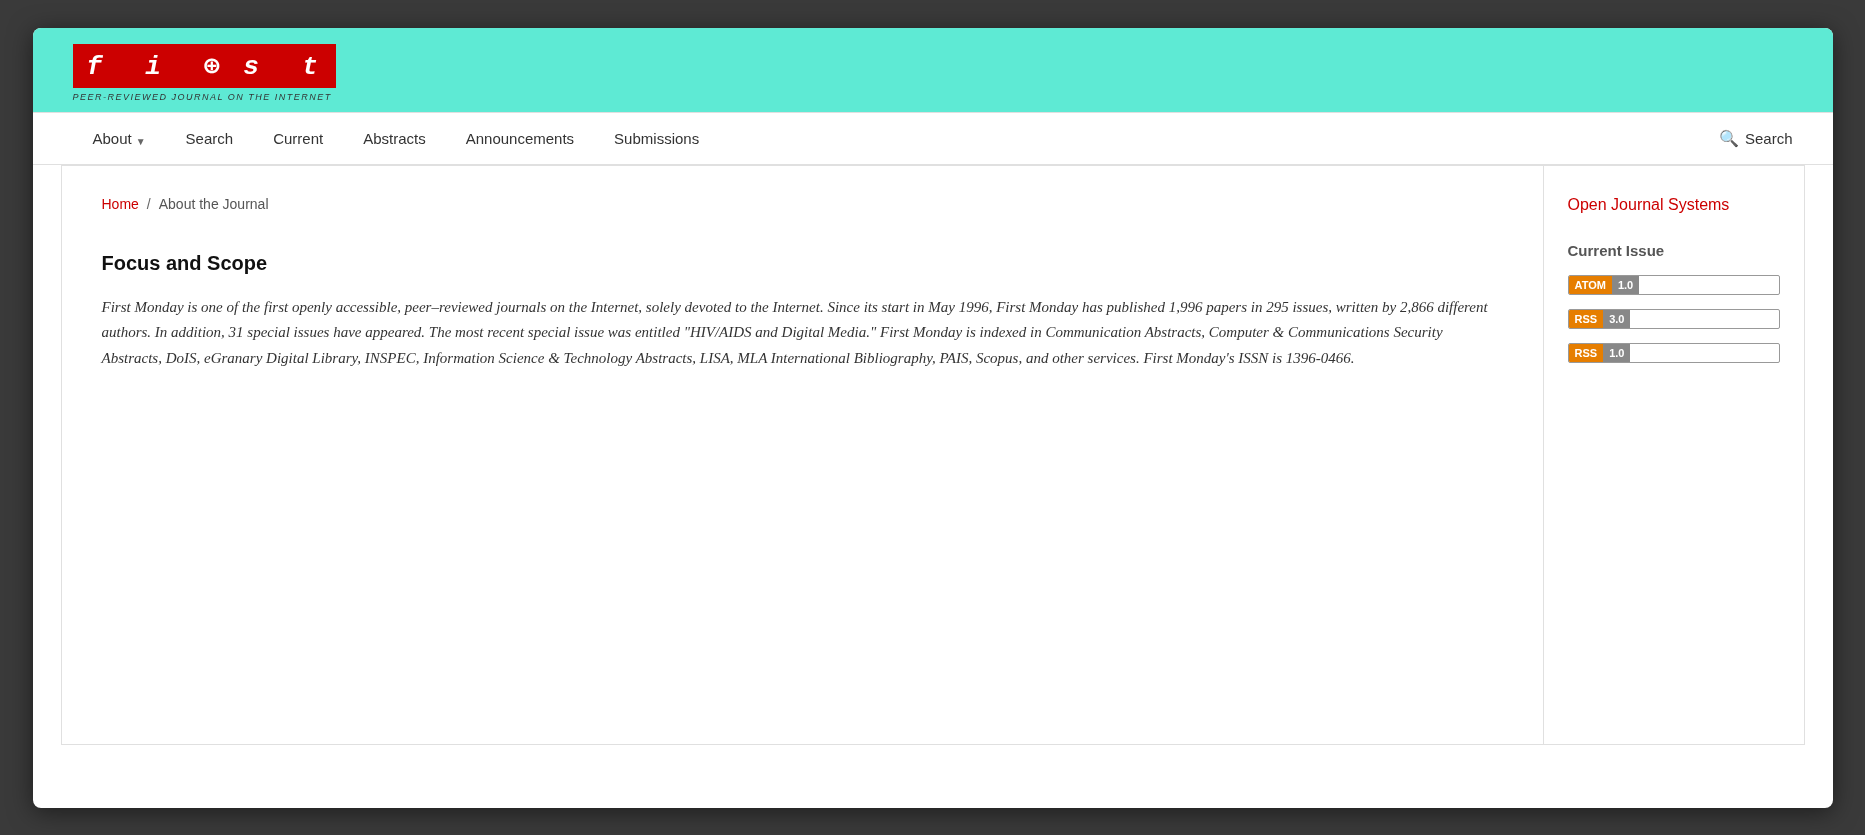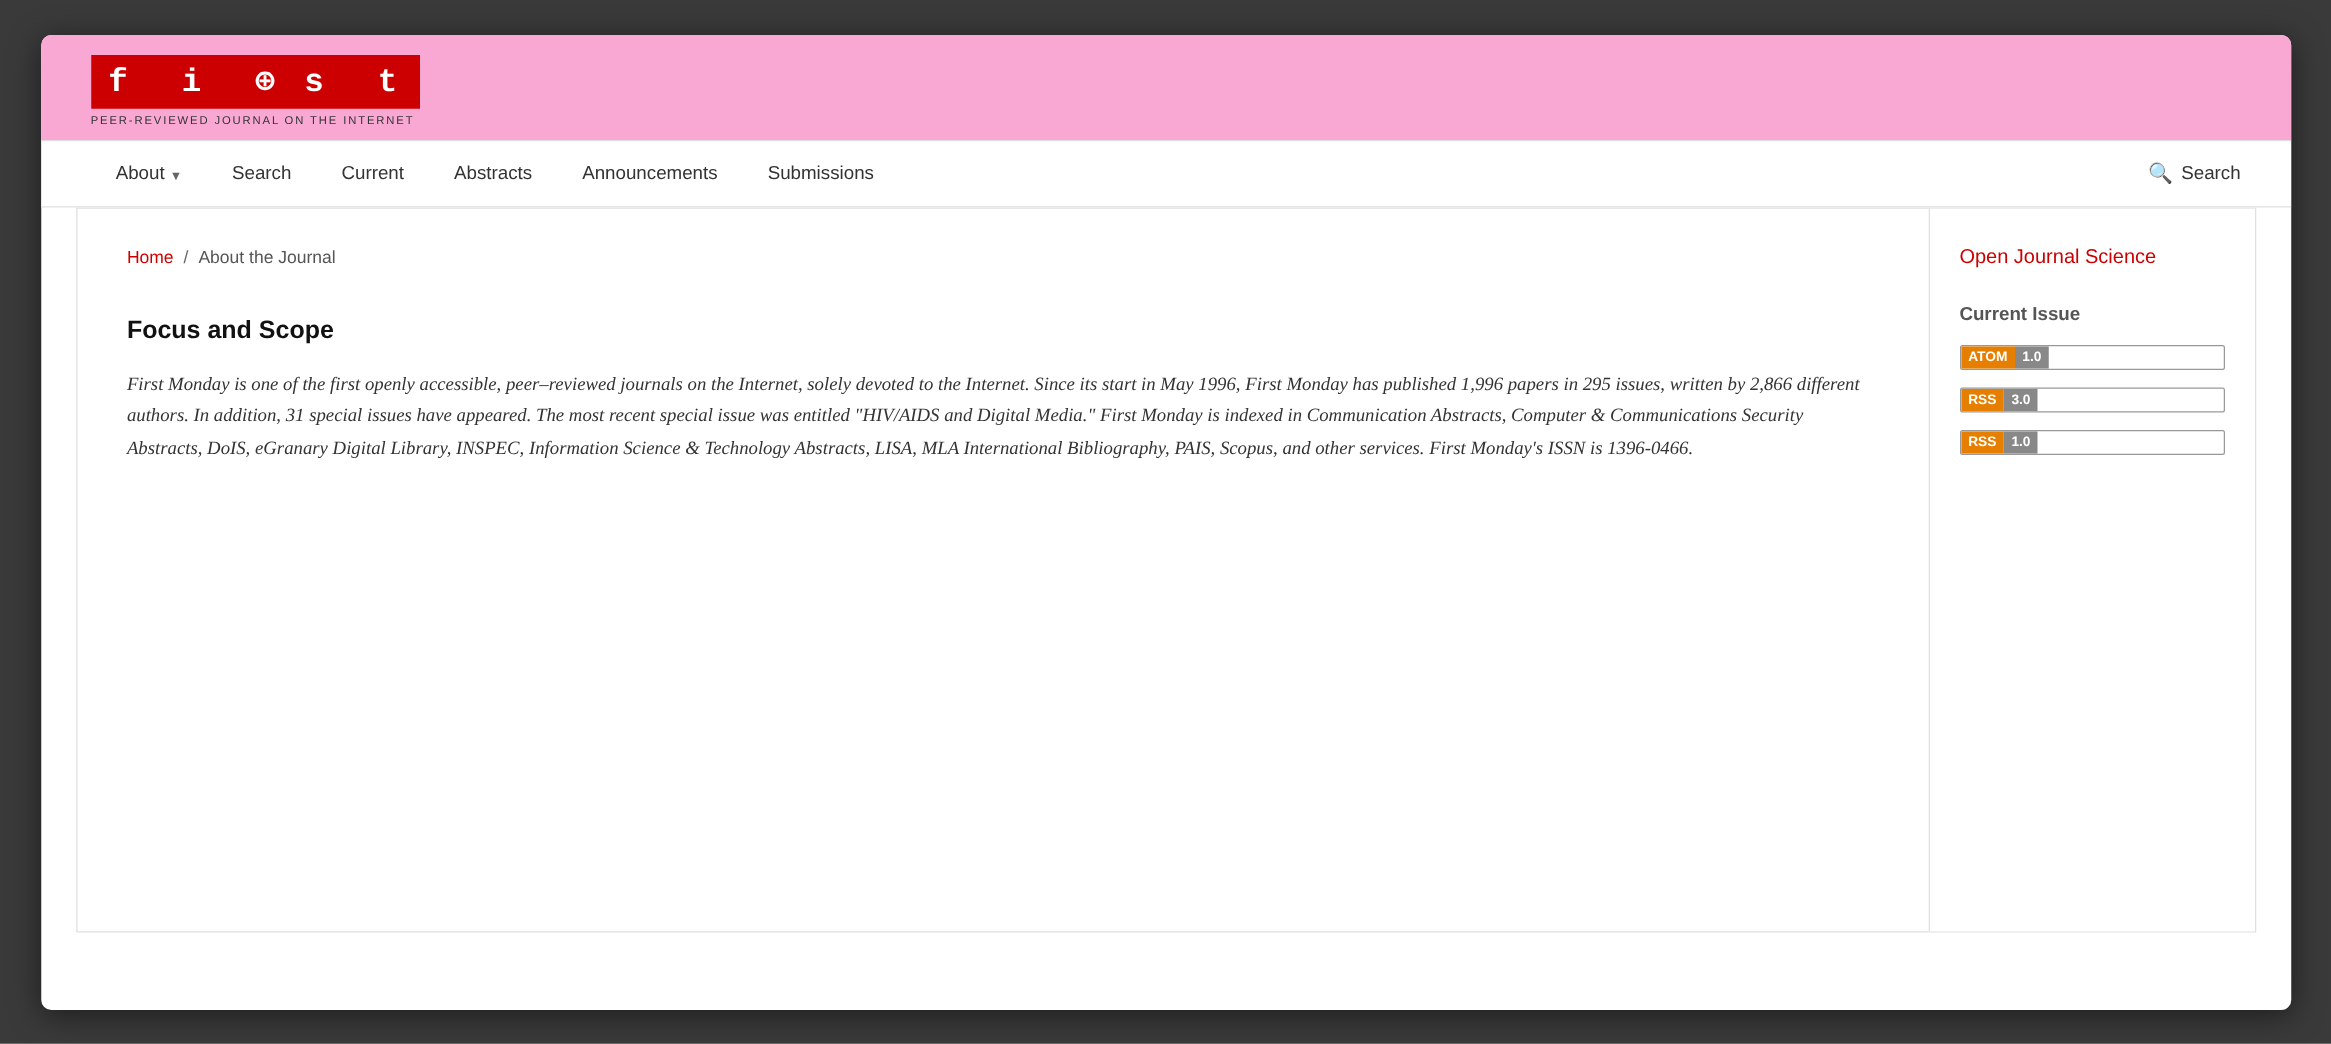--- a/index.html
+++ b/index.html
@@ -18,21 +18,22 @@
       min-height: 780px;
       background: #fff;
       border-radius: 8px;
       overflow: hidden;
       box-shadow: 0 4px 24px rgba(0,0,0,0.5);
     }
 
     
     .site-header {
       padding: 16px 40px 8px 40px;
-      background: #f9a8d4;
+      background: #5eead4;
+      font-style: italic;
     }
 
     .logo-block {
       display: inline-block;
       cursor: pointer;
     }
 
     .logo-top {
       background: #cc0000;
       padding: 6px 14px;
@@ -296,21 +297,21 @@
       <h2 class="section-title">Focus and Scope</h2>
 
       <p class="article-body">
         <em>First Monday</em> is one of the first openly accessible, peer–reviewed journals on the Internet, solely devoted to the Internet. Since its start in May 1996, <em>First Monday</em> has published 1,996 papers in 295 issues, written by 2,866 different authors. In addition, 31 special issues have appeared. The most recent special issue was entitled "HIV/AIDS and Digital Media." <em>First Monday</em> is indexed in <em>Communication Abstracts, Computer &amp; Communications Security Abstracts, DoIS, eGranary Digital Library, INSPEC, Information Science &amp; Technology Abstracts, LISA, MLA International Bibliography, PAIS, Scopus</em>, and other services. <em>First Monday</em>'s ISSN is 1396-0466.
       </p>
 
     </div>
 
     <div class="sidebar">
 
-      <div class="sidebar-section-title">Open Journal Science</div>
+      <div class="sidebar-section-title">Open Journal Systems</div>
 
       <div class="sidebar-section-label">Current Issue</div>
 
       <div class="feed-badges">
 
         <div class="feed-badge feed-atom">
           <span class="feed-badge-left">ATOM</span>
           <span class="feed-badge-right">1.0</span>
         </div>
 

